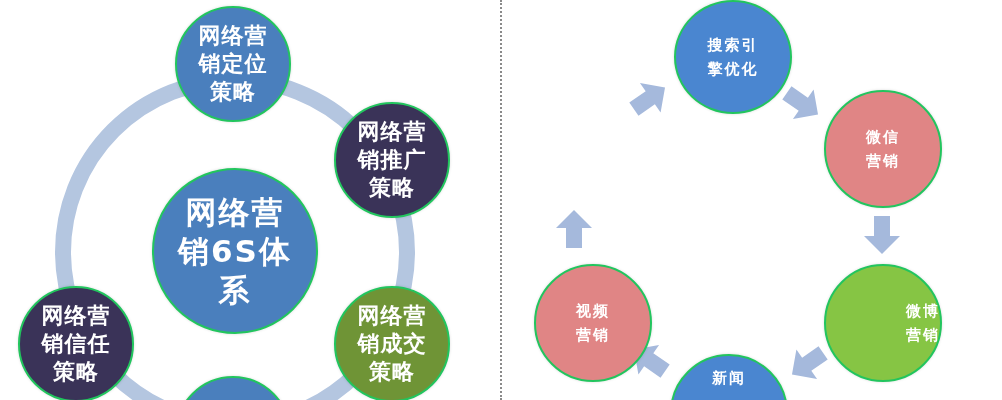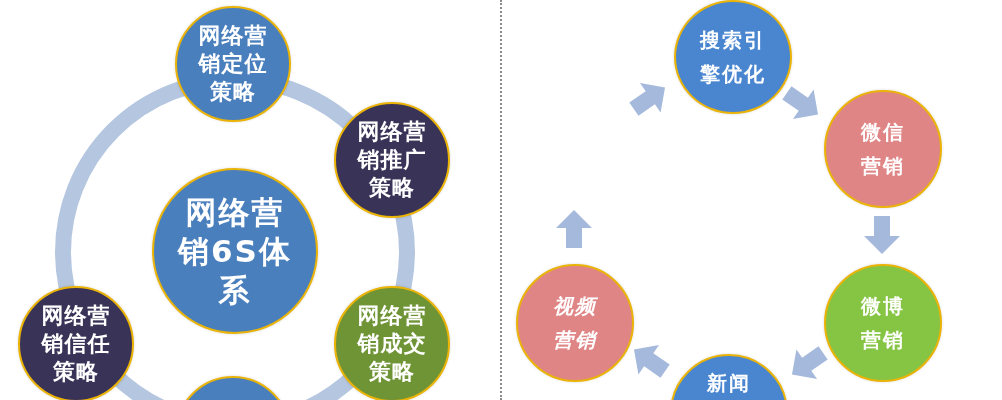--- a/index.html
+++ b/index.html
@@ -6,26 +6,26 @@
   body { width:1002px; height:400px; background:#ffffff; position:relative; overflow:hidden;
          font-family:"DejaVu Sans", "Liberation Sans", sans-serif; }
   .panel { position:absolute; top:0; height:400px; }
   #left { left:0; width:500px; }
   #right { left:502px; width:500px; }
   .divider { position:absolute; left:500px; top:0; width:0; height:400px;
              border-left:2px dotted #8a8a8a; }
   svg.bg { position:absolute; left:0; top:0; }
   .node { position:absolute; border-radius:50%; display:flex; flex-direction:column;
           align-items:center; justify-content:center; color:#ffffff; font-weight:bold;
-          text-align:center; box-sizing:border-box; border:2px solid #eab308;
+          text-align:center; box-sizing:border-box; border:2px solid #22c55e;
           box-shadow:0 0 3px rgba(0,0,0,0.15); }
   .node span { display:block; white-space:pre-line; }
   .lg span { font-size:22px; line-height:28px; letter-spacing:1px; }
   .xl span { font-size:31px; line-height:39px; letter-spacing:2px; }
-  .rt span { font-size:20px; line-height:34px; letter-spacing:2px; }
+  .rt span { font-size:15px; line-height:24px; letter-spacing:2px; }
 </style>
 </head>
 <body>
 
 <div id="left" class="panel">
   <svg class="bg" width="500" height="400">
     <circle cx="235" cy="252" r="172" fill="none" stroke="#b4c6e0" stroke-width="16"></circle>
   </svg>
 
   <div class="node xl" style="left:152px;top:168px;width:166px;height:166px;background:#4a7fbd;">
@@ -99,27 +99,27 @@
   <div class="node rt" style="left:172px;top:0px;width:118px;height:114px;background:#4a86d0;">
     <span>搜索引
 擎优化</span>
   </div>
 
   <div class="node rt" style="left:322px;top:90px;width:118px;height:118px;background:#e08585;text-align:right;">
     <span>微信
 营销</span>
   </div>
 
-  <div class="node rt" style="left:322px;top:264px;width:118px;height:118px;background:#86c544;">
+  <div class="node rt" style="left:322px;top:264px;width:118px;height:118px;background:#86c544;align-items:flex-end;">
     <span>微博
 营销</span>
   </div>
 
   <div class="node rt" style="left:168px;top:354px;width:118px;height:118px;background:#4a86d0;justify-content:flex-start;padding-top:10px;">
     <span>新闻</span>
   </div>
 
-  <div class="node rt" style="left:14px;top:264px;width:118px;height:118px;background:#e08585;font-style:italic;">
+  <div class="node rt" style="left:32px;top:264px;width:118px;height:118px;background:#e08585;">
     <span>视频
 营销</span>
   </div>
 
 </div>
 
 </body></html>

